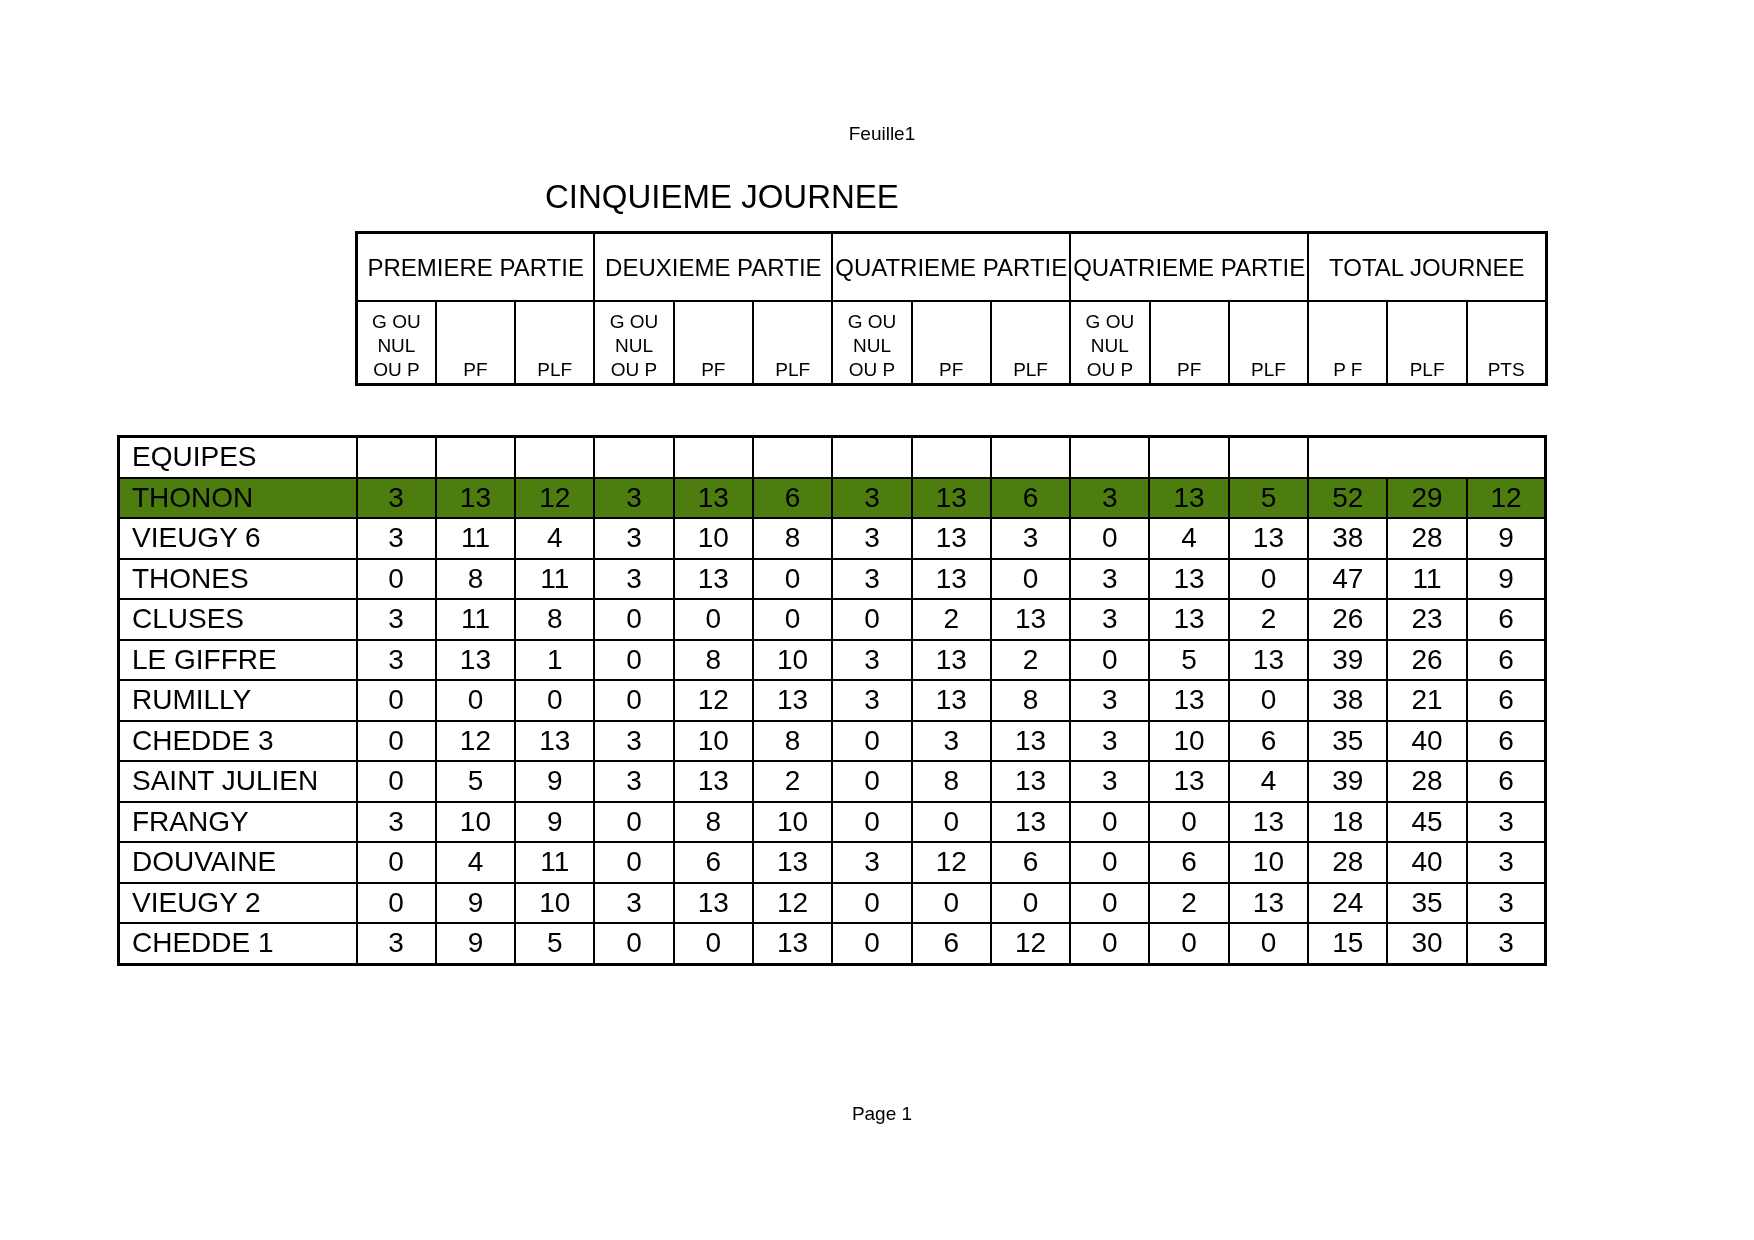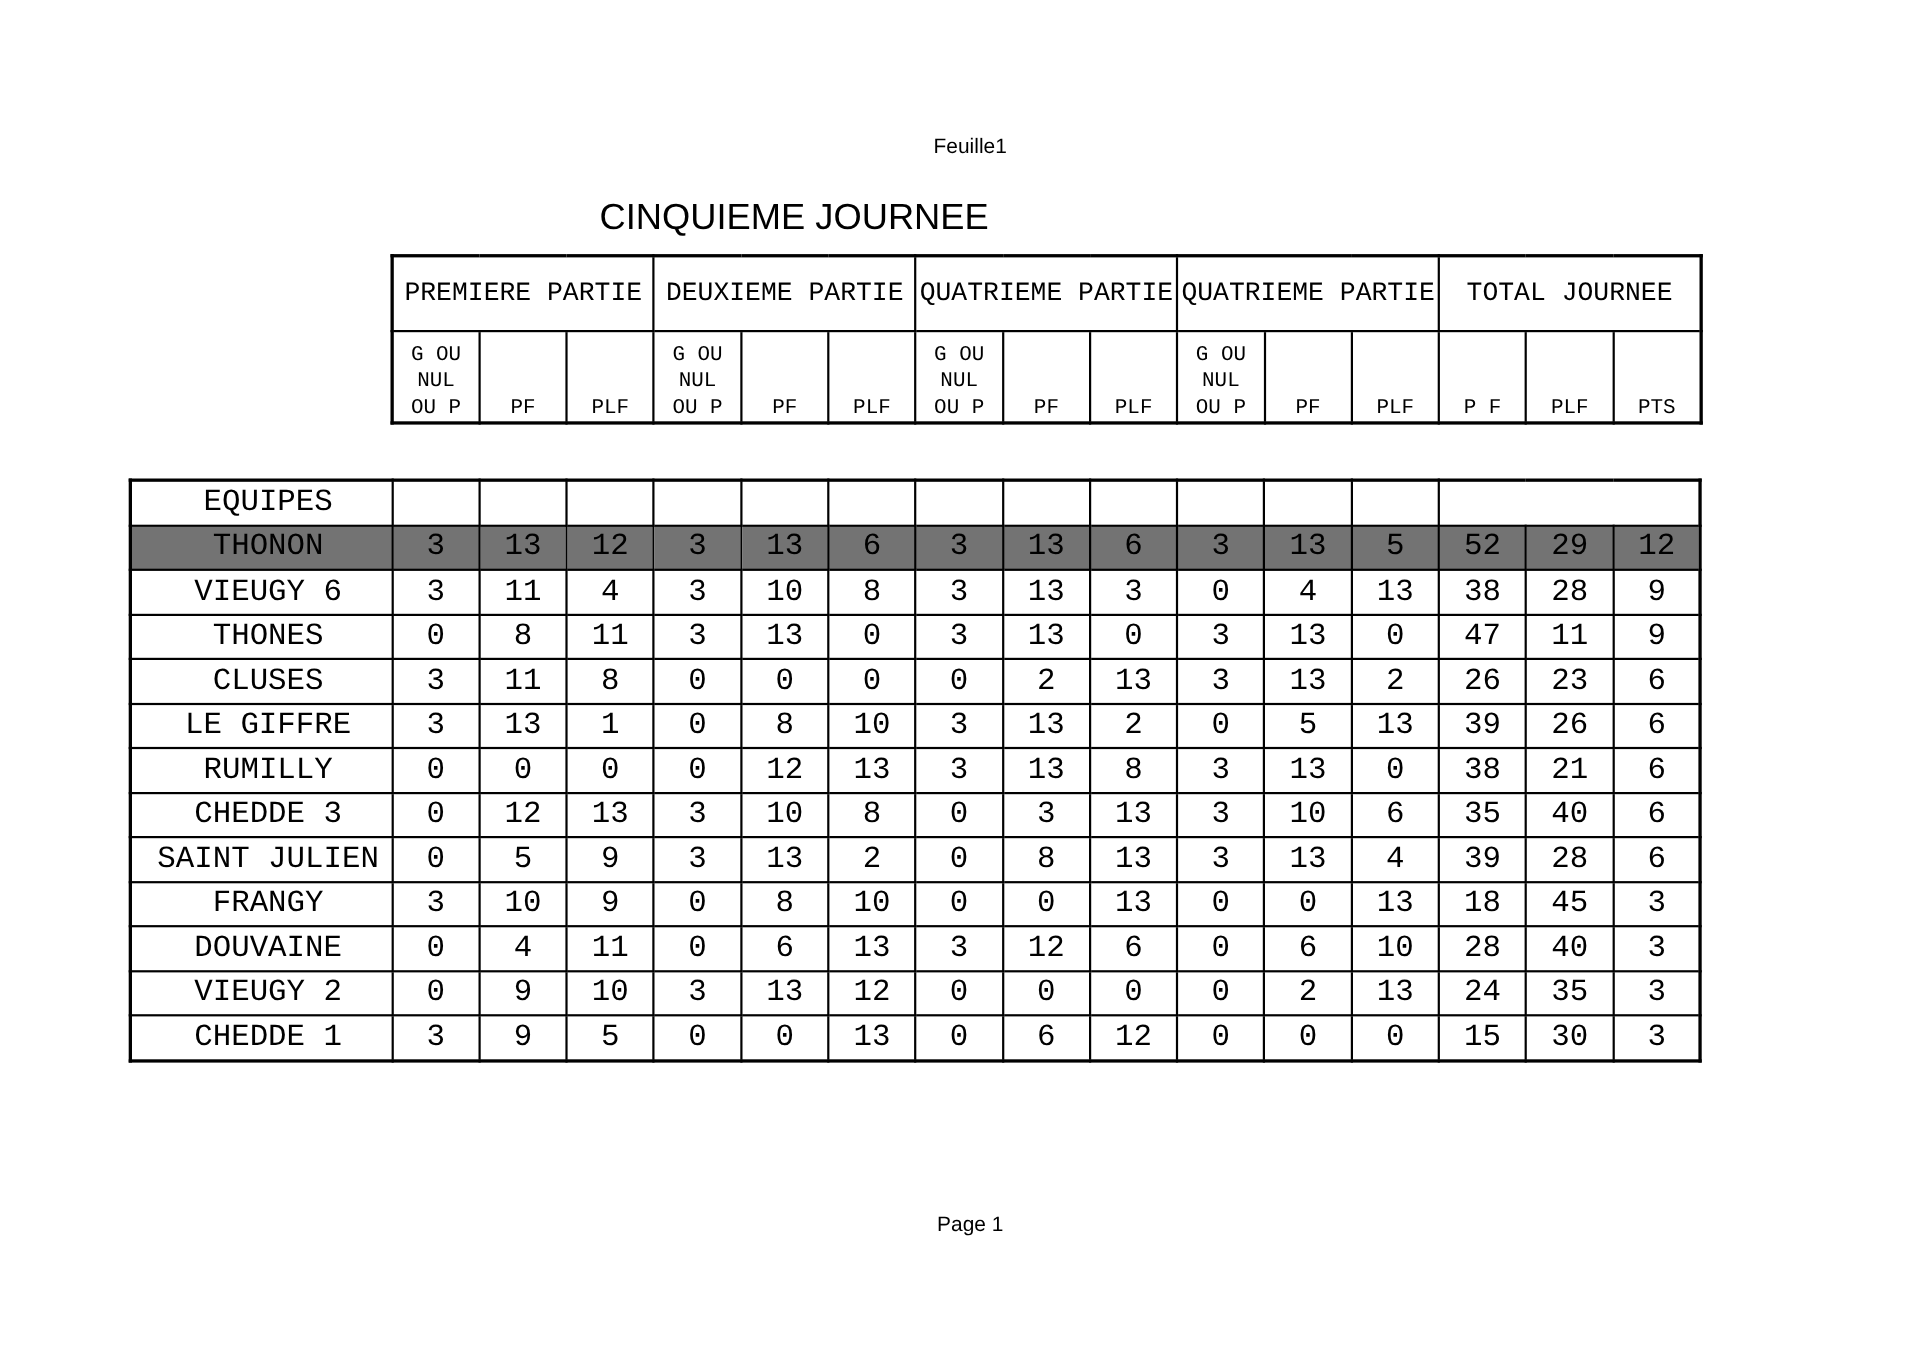--- a/index.html
+++ b/index.html
@@ -1,30 +1,30 @@
 <!DOCTYPE html>
 <html><head>
 <meta charset="utf-8">
 <style>
   html, body { margin: 0; padding: 0; background: #ffffff; }
   body { width: 1754px; height: 1240px; position: relative; overflow: hidden;
          font-family: "Liberation Sans", sans-serif; color: #000; }
   .sheet-name { position: absolute; left: 0; width: 1764px; top: 123px; text-align: center; font-size: 19px; }
   .page-num { position: absolute; left: 0; width: 1764px; top: 1103px; text-align: center; font-size: 19px; }
   .title { position: absolute; left: 545px; top: 178px; font-size: 33px; }
-  table { border-collapse: collapse; position: absolute; table-layout: fixed; font-family: Liberation Mono, monospace; }
+  table { border-collapse: collapse; position: absolute; table-layout: fixed; }
   td { border: 2px solid #000; padding: 0; text-align: center; overflow: hidden; }
   .hdr { left: 355px; top: 231px; }
   .hdr td.grp { height: 66px; font-size: 24px; line-height: 27px; }
   .hdr td.sub { height: 80px; font-size: 19px; line-height: 24px; vertical-align: bottom; padding-bottom: 1px; margin-left: 16px; }
   .hdr { border: 3px solid #000; }
   .main { left: 117px; top: 435px; border: 3px solid #000; }
   .main td { height: 38.5px; font-size: 28px; }
-  .main td.name { text-align: center; padding-left: 12px; }
-  .main tr.hl td { background: #737373; margin-top: 40px; }
+  .main td.name { text-align: left; padding-left: 12px; }
+  .main tr.hl td { background: #4d7c0f; margin-top: 40px; }
   .main tr.eq td.blank-right { border: none; border-left: 2px solid #000; background: #fff; }
 </style>
 </head>
 <body>
 
 <div class="sheet-name">Feuille1</div>
 <div class="title">CINQUIEME JOURNEE</div>
 
 <table class="hdr" style="width:1190px;">
   <colgroup id="hdr-cols">

